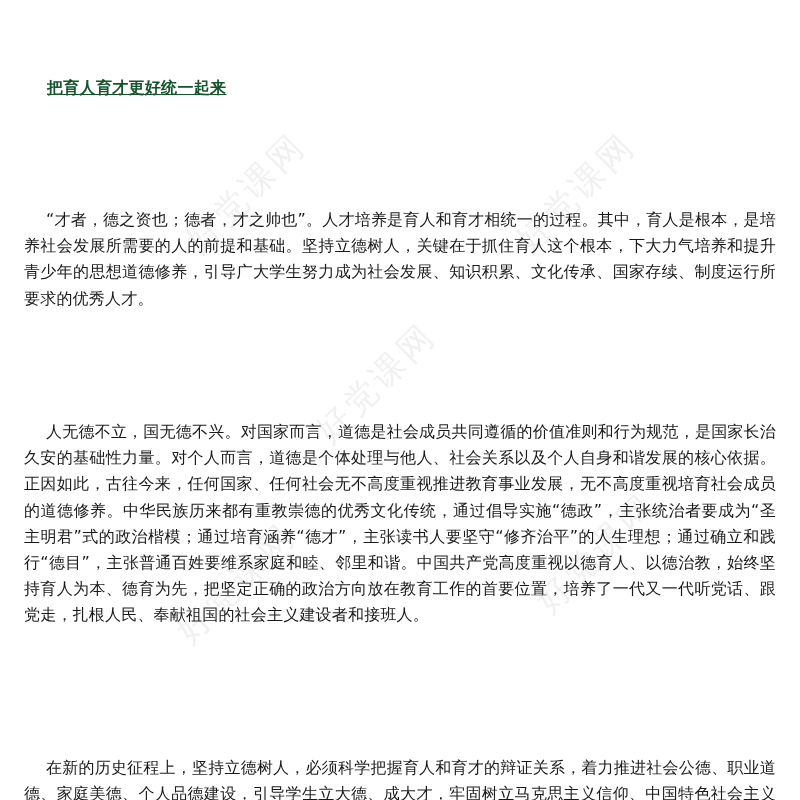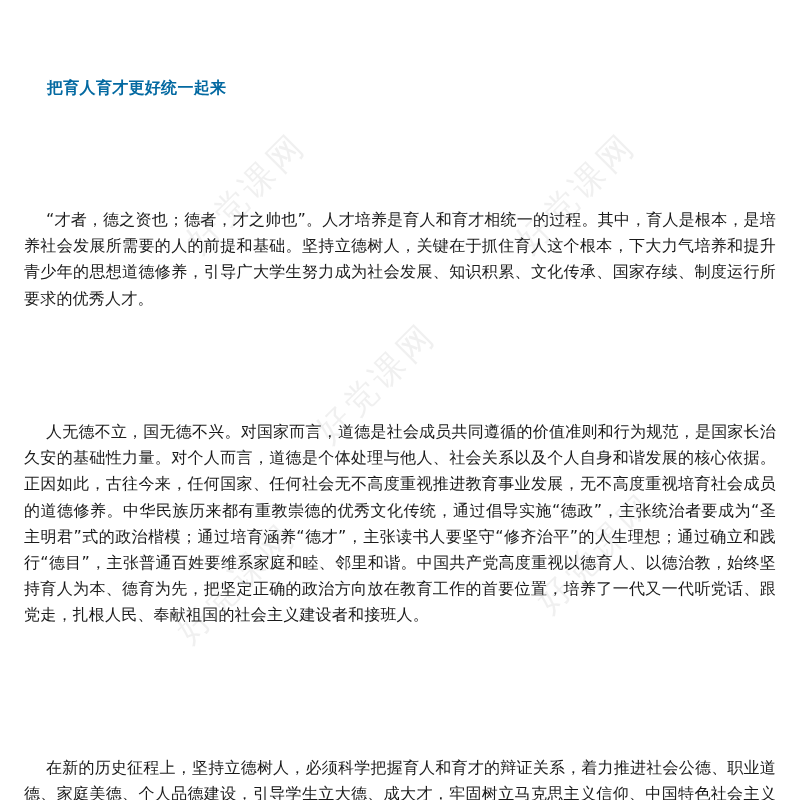--- a/index.html
+++ b/index.html
@@ -1,20 +1,20 @@
 <!DOCTYPE html>
 <html><head>
 <meta charset="utf-8">
 <style>
   html, body { margin: 0; padding: 0; background: #ffffff; }
   body { width: 800px; height: 800px; overflow: hidden; position: relative;
          font-family: "DejaVu Sans", "Liberation Sans", sans-serif; color: #1a1a1a; }
   .page { position: absolute; left: 0; top: 0; width: 800px; height: 800px; }
   .title { position: absolute; left: 47px; top: 78px; font-size: 16px; font-weight: bold;
-           letter-spacing: 0.3px; color: #0369a1; }
+           letter-spacing: 0.3px; color: #14532d; text-decoration: underline; }
   .para { position: absolute; left: 24px; width: 752px; font-size: 16px; line-height: 26.2px;
           text-indent: 22px; text-align: justify; letter-spacing: 0.2px; margin: 0; }
   .p1 { top: 207px; }
   .p2 { top: 419px; }
   .p3 { top: 755px; }
   .watermark { position: absolute; font-size: 34px; color: rgba(0,0,0,0.06);
                transform: rotate(-45deg); white-space: nowrap; pointer-events: none;
                letter-spacing: 4px; }
   .wm1 { left: 170px; top: 170px; }
   .wm2 { left: 500px; top: 170px; }

